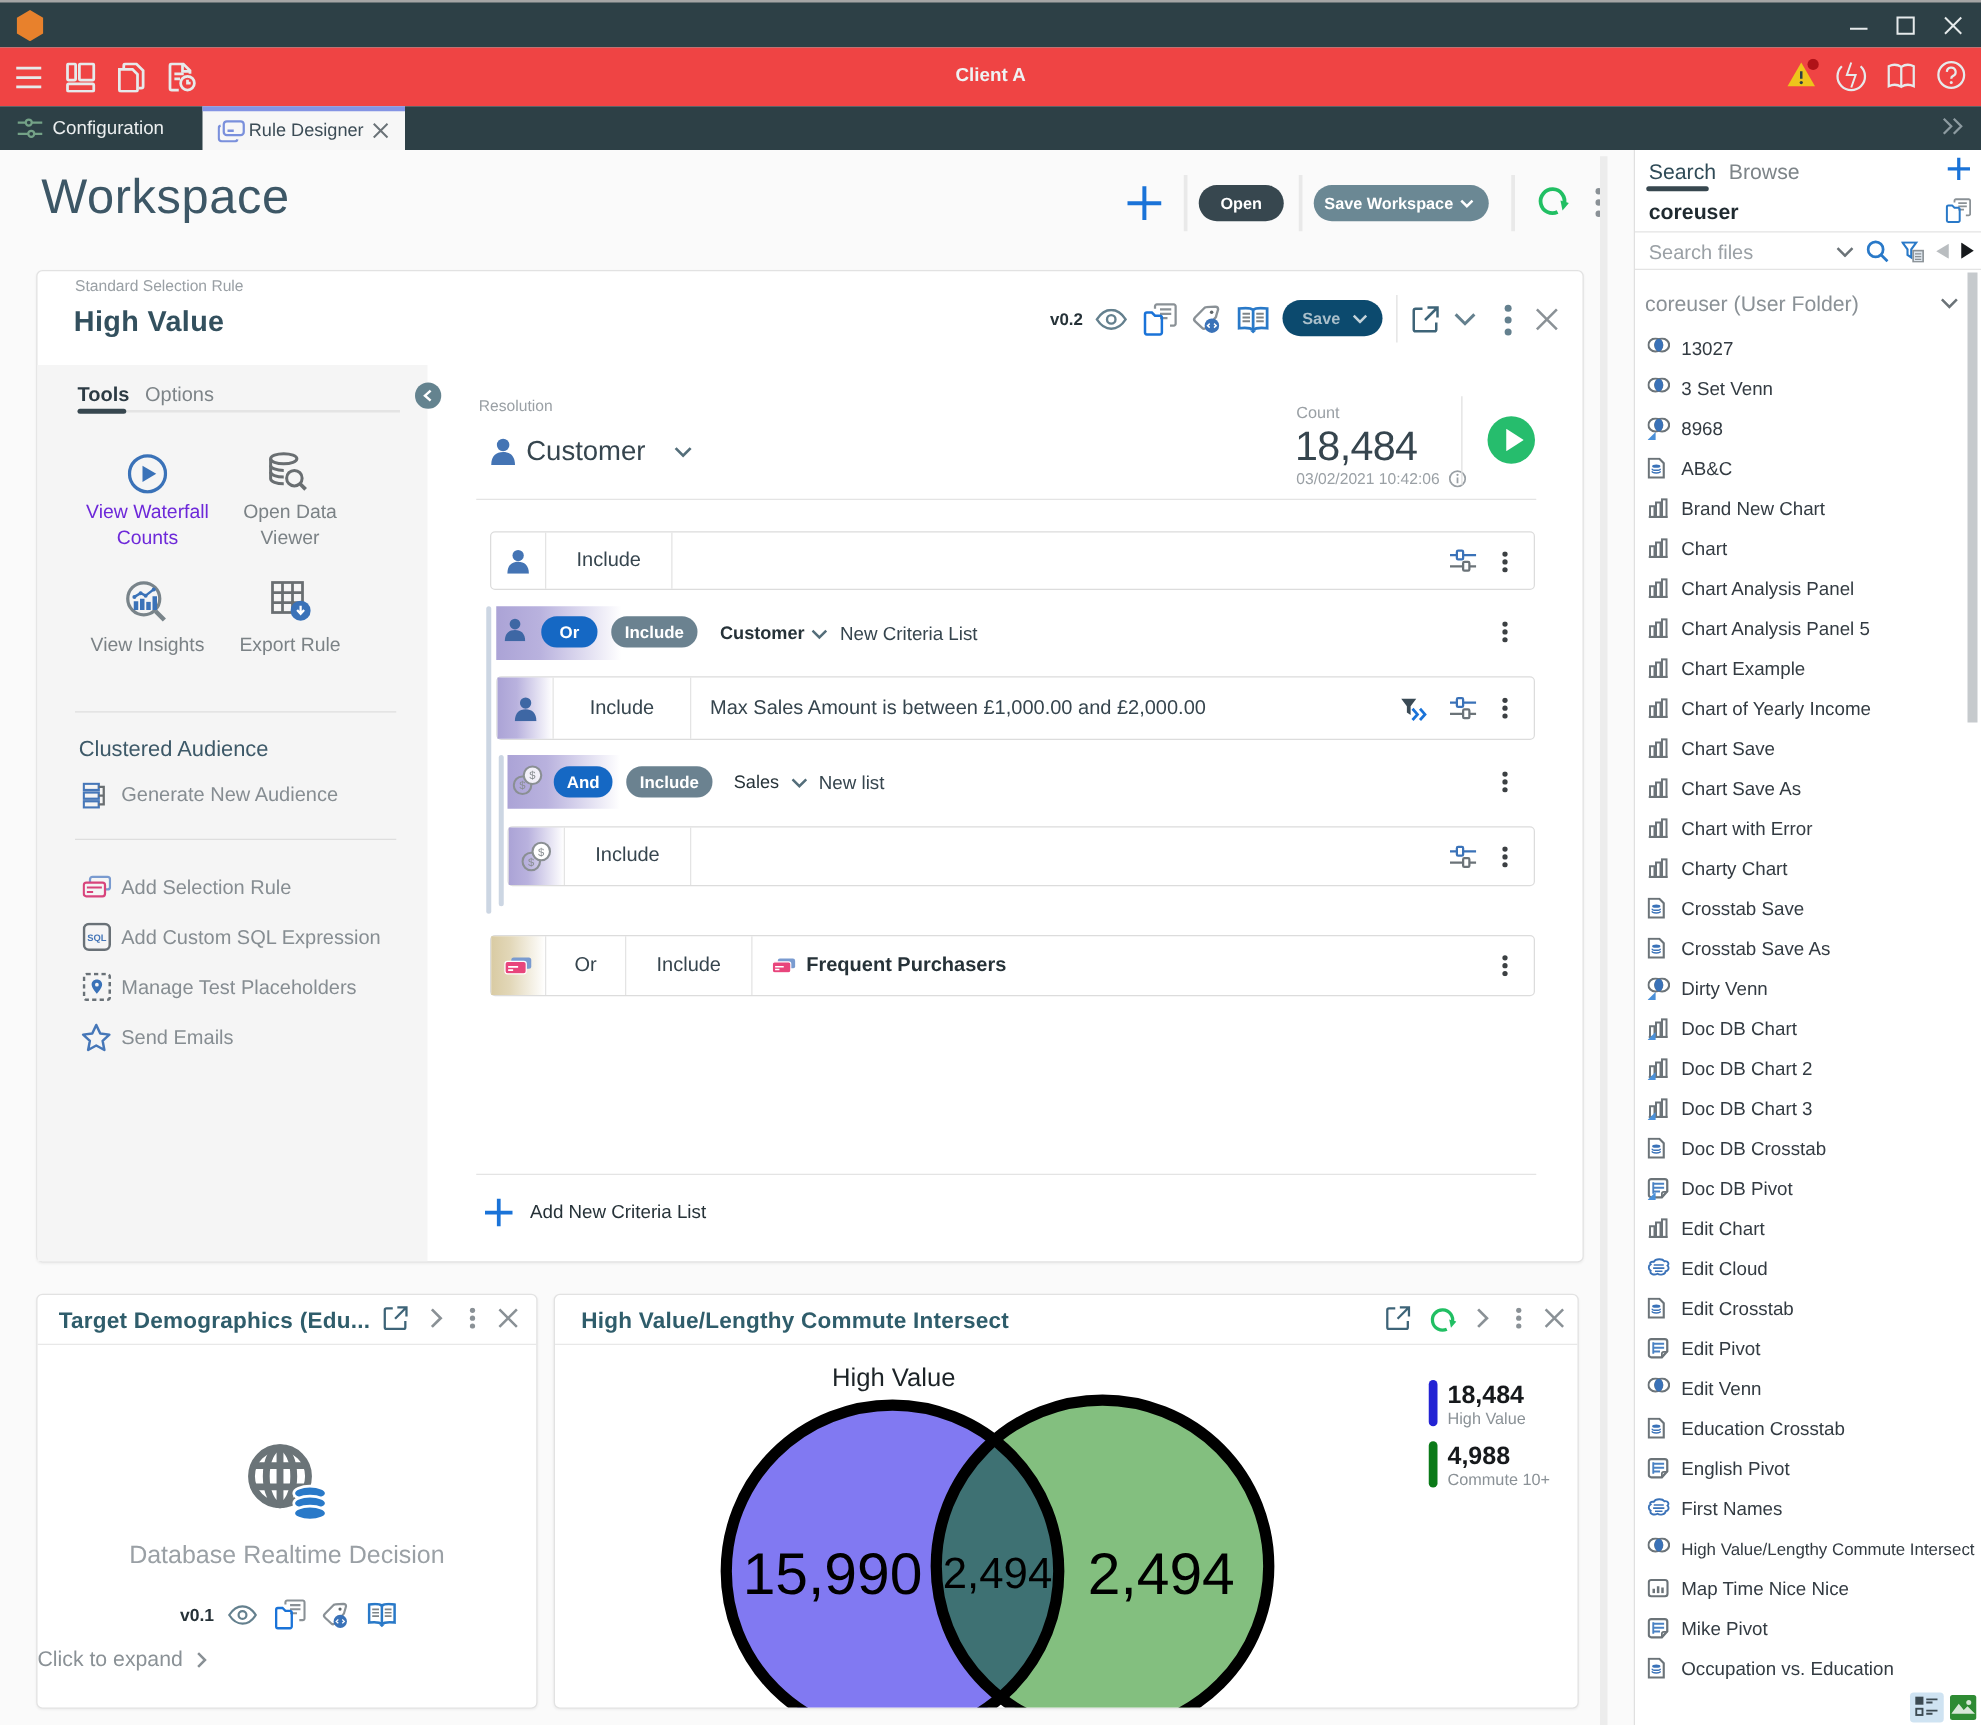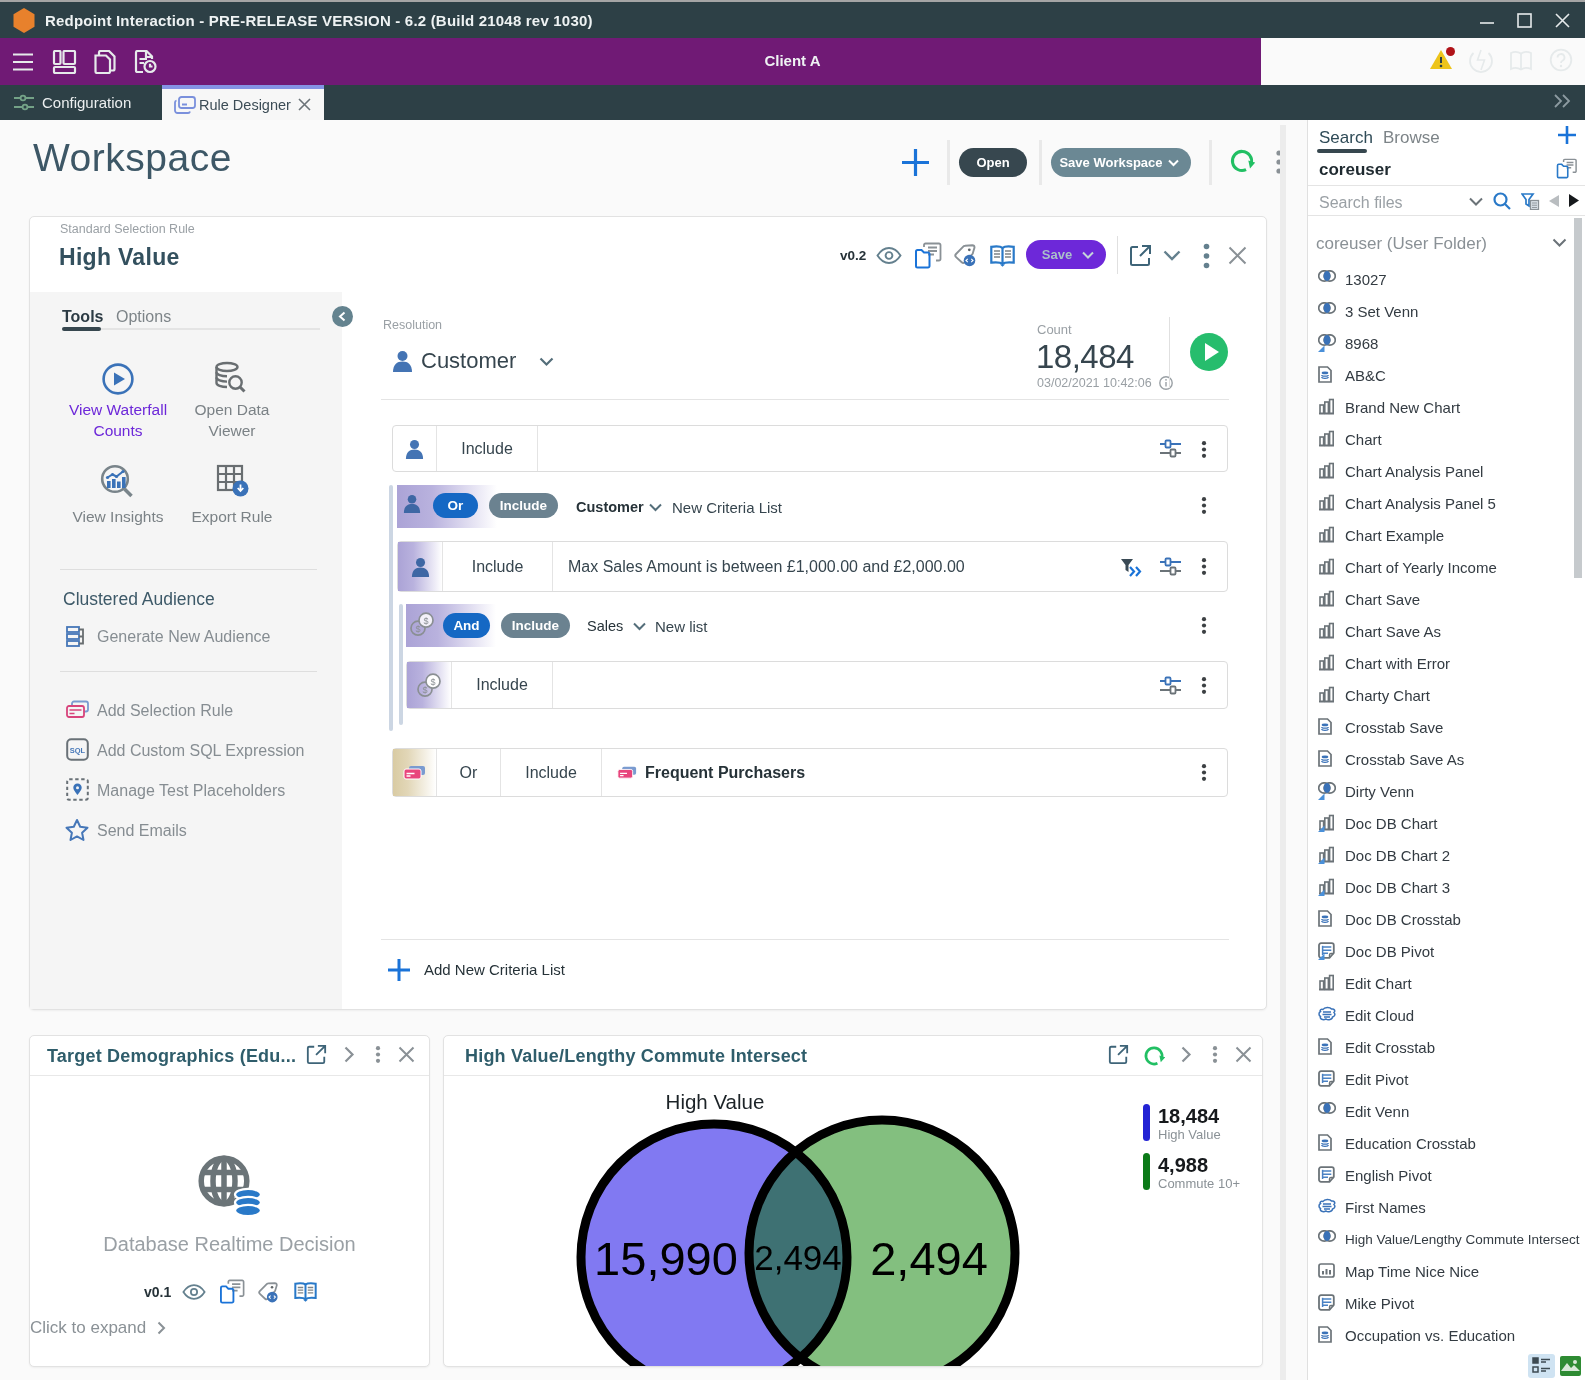--- a/index.html
+++ b/index.html
@@ -2,21 +2,21 @@
 <html><head>
 <meta charset="utf-8">
 <style>
 * { margin:0; padding:0; box-sizing:border-box; }
 html,body { width:1585px; height:1380px; overflow:hidden; font-family:"Liberation Sans", sans-serif; }
 body { position:relative; background:#fafafa; }
 .abs { position:absolute; }
 
 
 #titlebar { position:absolute; left:0; top:0; width:1585px; height:38px; background:#2d4046; border-top:2px solid #a5a5a5; }
-#menubar  { position:absolute; left:0; top:38px; width:1261px; height:47px; background:#701a75; }
+#menubar  { position:absolute; left:0; top:38px; width:1585px; height:47px; background:#ef4444; }
 #tabbar   { position:absolute; left:0; top:85px; width:1585px; height:35px; background:#2d4046; }
 .wtitle { position:absolute; left:45px; top:10px; color:#eef2f3; font-size:15px; font-weight:bold; letter-spacing:.2px; }
 .clienta { position:absolute; left:0; width:1585px; top:14px; text-align:center; color:#eef2f3; font-size:15px; font-weight:bold; }
 .tab-active { position:absolute; left:162px; top:0; width:162px; height:35px; background:#f7f7f7; border-top:4px solid #8494e4; }
 .tab-active .tname { position:absolute; left:37px; top:8px; font-size:14.5px; color:#3c4c56; }
 .tab-config { position:absolute; left:42px; top:9px; color:#eceff0; font-size:15px; }
 
 
 .ws-title { position:absolute; left:33px; top:136px; font-size:39px; font-weight:300; color:#3d5766; letter-spacing:.5px; }
 .pill { position:absolute; border-radius:15px; color:#fff; font-size:13px; font-weight:bold; text-align:center; }
@@ -36,21 +36,20 @@
 .sitem { position:absolute; left:11px; display:flex; align-items:center; height:32px; }
 .sitem .lbl { margin-left:9px; font-size:15px; color:#333b42; white-space:nowrap; }
 </style>
 </head>
 <body>
 
 <div id="titlebar">
   <svg class="abs" style="left:13px;top:6px" width="22" height="25" viewBox="0 0 22 25">
       <polygon points="11,0 21.5,6.2 21.5,18.8 11,25 0.5,18.8 0.5,6.2" fill="#e8812c"></polygon>
     </svg>
-  <div class="wtitle">Redpoint Interaction - PRE-RELEASE VERSION - 6.2 (Build 21048 rev 1030)</div>
   <svg class="abs" style="left:1478px;top:8px" width="100" height="22" viewBox="0 0 100 22" fill="none" stroke="#e6eaeb" stroke-width="1.6">
     <line x1="2" y1="13" x2="16" y2="13"></line>
     <rect x="40" y="4" width="13" height="13"></rect>
     <path d="M78 4 L91 17 M91 4 L78 17"></path>
   </svg>
 </div>
 
 <div id="menubar">
   <svg class="abs" style="left:12px;top:12px" width="150px" height="24" viewBox="0 0 150 24" fill="none" stroke="#e6eaeb" stroke-width="2.2">
     <path d="M1 4.5 H21 M1 12 H21 M1 19.5 H21"></path>
@@ -164,21 +163,21 @@
   <circle cx="16.3" cy="6.8" r="1.4" fill="#5f6568"></circle>
   <circle cx="16.5" cy="17.5" r="5.8" fill="#3a72b8"></circle>
   <path d="M14.8 15.9 l-1.8 1.6 1.8 1.6 M18.2 15.9 l1.8 1.6 -1.8 1.6" stroke="#fff" stroke-width="1.1"></path>
 </svg>
 <svg class="abs" style="left:989px;top:245px" width="27" height="22" viewBox="0 0 27 22" fill="none">
   <path d="M13.5 2.8 C11.5 1.2 8.5 1 2.3 1.8 V17.6 C8.5 16.9 11.5 17.2 13.5 19 C15.5 17.2 18.5 16.9 24.7 17.6 V1.8 C18.5 1 15.5 1.2 13.5 2.8 Z" stroke="#2979c8" stroke-width="2.2"></path>
   <path d="M13.5 2.8 V19" stroke="#2979c8" stroke-width="2.2"></path>
   <path d="M5 6 h6 M5 9 h6 M5 12 h6 M16 6 h6 M16 9 h6 M16 12 h6" stroke="#7d8488" stroke-width="1.5"></path>
   <path d="M11 19.4 l2.5 2.4 2.5 -2.4 Z" fill="#2979c8"></path>
 </svg>
-<div class="pill" style="left:1026px;top:240px;width:80px;height:29px;line-height:29px;background:#6d28d9;color:#aabfca;padding-right:18px">Save</div>
+<div class="pill" style="left:1026px;top:240px;width:80px;height:29px;line-height:29px;background:#0c4a6e;color:#aabfca;padding-right:18px">Save</div>
 <svg class="abs" style="left:1082px;top:251px" width="12" height="8" viewBox="0 0 12 8" fill="none" stroke="#c4d3da" stroke-width="2">
     <path d="M1 1.5 l5 5 l5 -5"></path>
   </svg>
 <div class="abs" style="left:1117px;top:236px;width:1px;height:38px;background:#e0e0e0"></div>
 <svg class="abs" style="left:1129px;top:244px" width="23" height="23" viewBox="0 0 23 23" fill="none" stroke="#3e6478" stroke-width="2">
   <path d="M9 3 H3.5 A1.5 1.5 0 0 0 2 4.5 V19.5 A1.5 1.5 0 0 0 3.5 21 H18.5 A1.5 1.5 0 0 0 20 19.5 V14"></path>
   <path d="M13 2 H21 V10 M21 2 L11 12"></path>
 </svg>
 <svg class="abs" style="left:1163px;top:250px" width="18" height="11" viewBox="0 0 18 11" fill="none" stroke="#64808e" stroke-width="2.4">
     <path d="M1.5 1.5 l7.5 7.5 l7.5 -7.5"></path>

